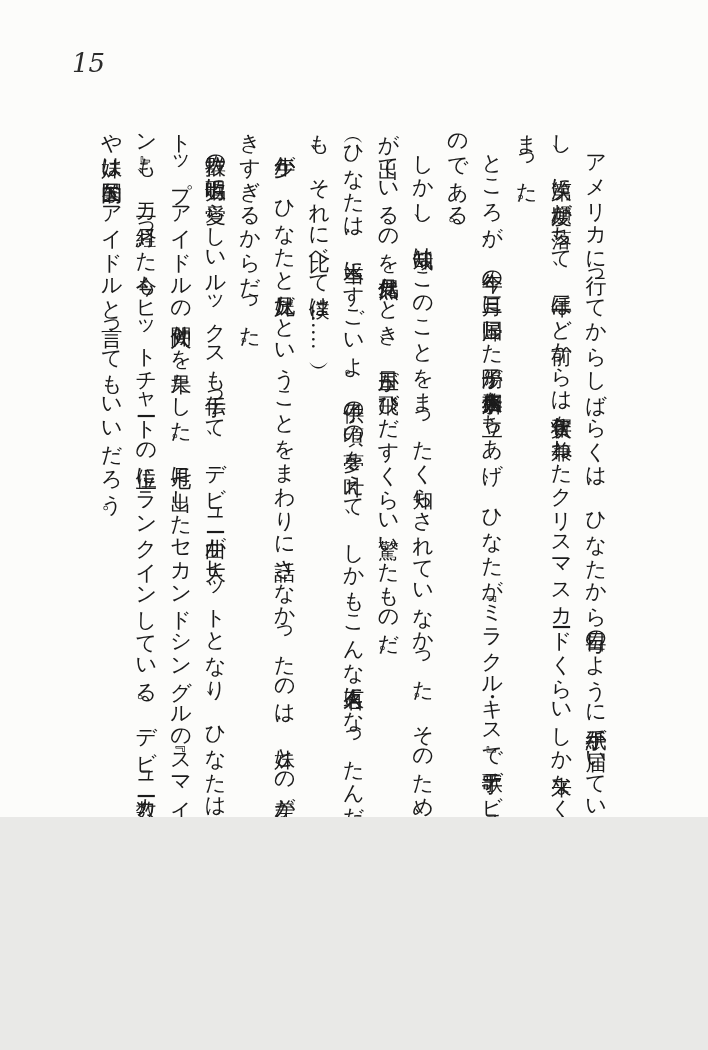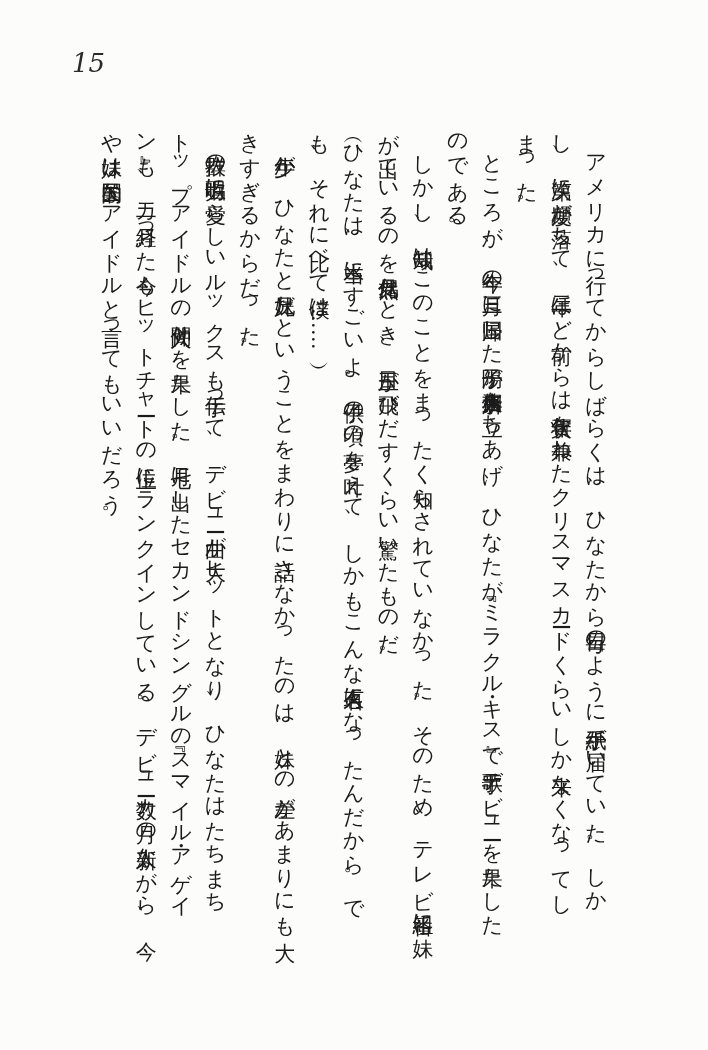--- a/index.html
+++ b/index.html
@@ -8,21 +8,21 @@
   }
   body {
     width: 708px;
     height: 1050px;
     background: #e9e9e7;
     font-family: "DejaVu Serif", "Liberation Serif", serif;
   }
   .page {
     position: relative;
     width: 708px;
-    height: 1050px;
+    height: 817px;
     background: #fcfcfa;
     overflow: hidden;
   }
   .page-number {
     position: absolute;
     top: 48px;
     left: 72px;
     font-size: 26px;
     font-style: italic;
     color: #2b2b2b;

